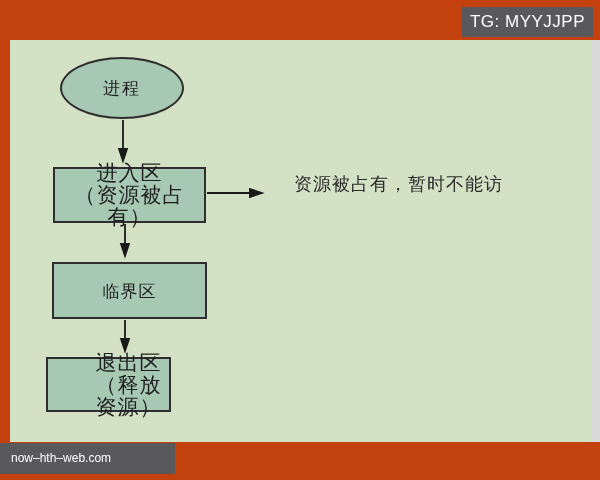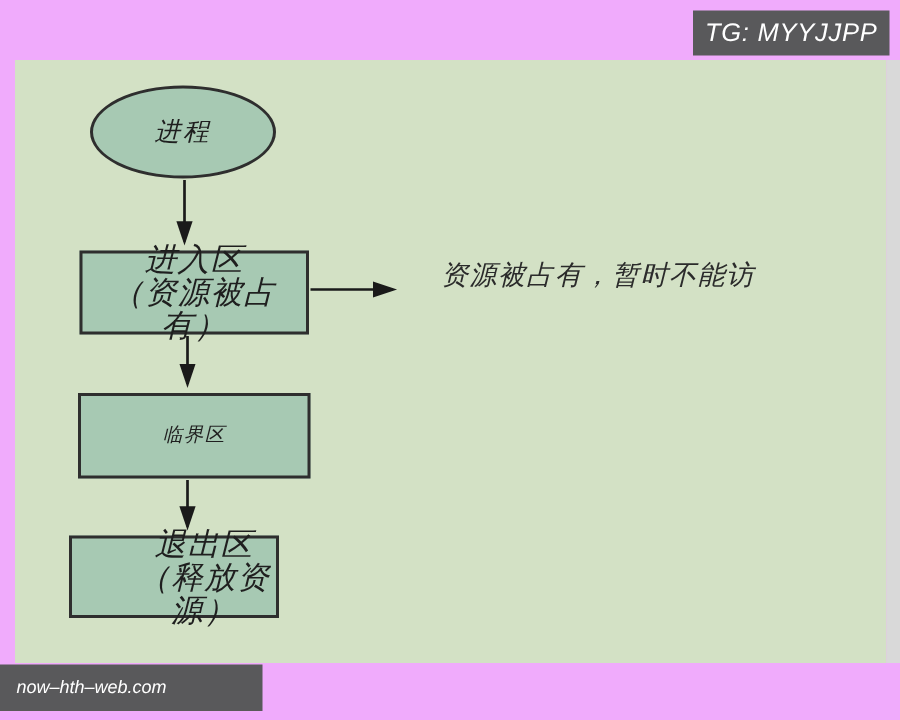--- a/index.html
+++ b/index.html
@@ -8,43 +8,43 @@
     --node-border:#2e2e2e;
     --badge-background:#59595b;
     --badge-text:#ffffff;
     --arrow:#1a1a1a;
     --watermark:#bcc7b2;
     --text:#1f1f1f;
     --edge-strip:#d9d9d9;
   }
   *{margin:0;padding:0;box-sizing:border-box;}
   body{background:#ffffff;font-family:"DejaVu Sans","Liberation Sans",sans-serif;}
-  .screen{position:relative;width:600px;height:480px;background:#f0abfc;overflow:hidden;font-style:italic;}
+  .screen{position:relative;width:600px;height:480px;background:#c2410c;overflow:hidden;}
 
   .badge{position:absolute;background:var(--badge-background);color:var(--badge-text);
          font-family:"Liberation Sans","DejaVu Sans",sans-serif;}
   .badge-top{left:462px;top:7px;width:131px;height:30px;line-height:30px;
              text-align:center;font-size:17px;letter-spacing:0.5px;}
   .badge-bottom{left:0;top:443px;width:175px;height:31px;line-height:31px;
                 padding-left:11px;font-size:12px;}
 
   .diagram{position:absolute;left:10px;top:40px;width:581px;height:402px;
            background:var(--canvas-background);}
   .right-strip{position:absolute;left:591px;top:40px;width:9px;height:402px;
                background:var(--edge-strip);}
 
   .arrows{position:absolute;left:0;top:0;width:581px;height:402px;}
 
   .node{position:absolute;display:flex;flex-direction:column;justify-content:center;
         align-items:center;background:var(--node-fill);border:2px solid var(--node-border);
         color:var(--text);font-size:21px;letter-spacing:1px;line-height:22px;text-align:center;}
   .node-ellipse{left:50px;top:17px;width:124px;height:62px;border-radius:50%;font-size:17px;letter-spacing:2px;}
   .node-entry{left:43px;top:127px;width:153px;height:56px;}
-  .node-critical{left:42px;top:222px;width:155px;height:57px;font-size:13px;}
-  .node-exit{left:36px;top:317px;width:140px;height:55px;padding-left:40px;}
+  .node-critical{left:42px;top:222px;width:155px;height:57px;font-size:17px;}
+  .node-exit{left:36px;top:317px;width:125px;height:55px;padding-left:40px;}
 
   .annotation{position:absolute;left:284px;top:131px;color:#2b2b2b;
               font-size:18px;line-height:26px;letter-spacing:1px;}
 
   .watermark{position:absolute;left:318px;top:372px;color:var(--watermark);opacity:0.85;
              font-family:"DejaVu Sans Mono","Liberation Mono",monospace;
              font-size:12.5px;letter-spacing:0.5px;}
 </style>
 </head>
 <body>

